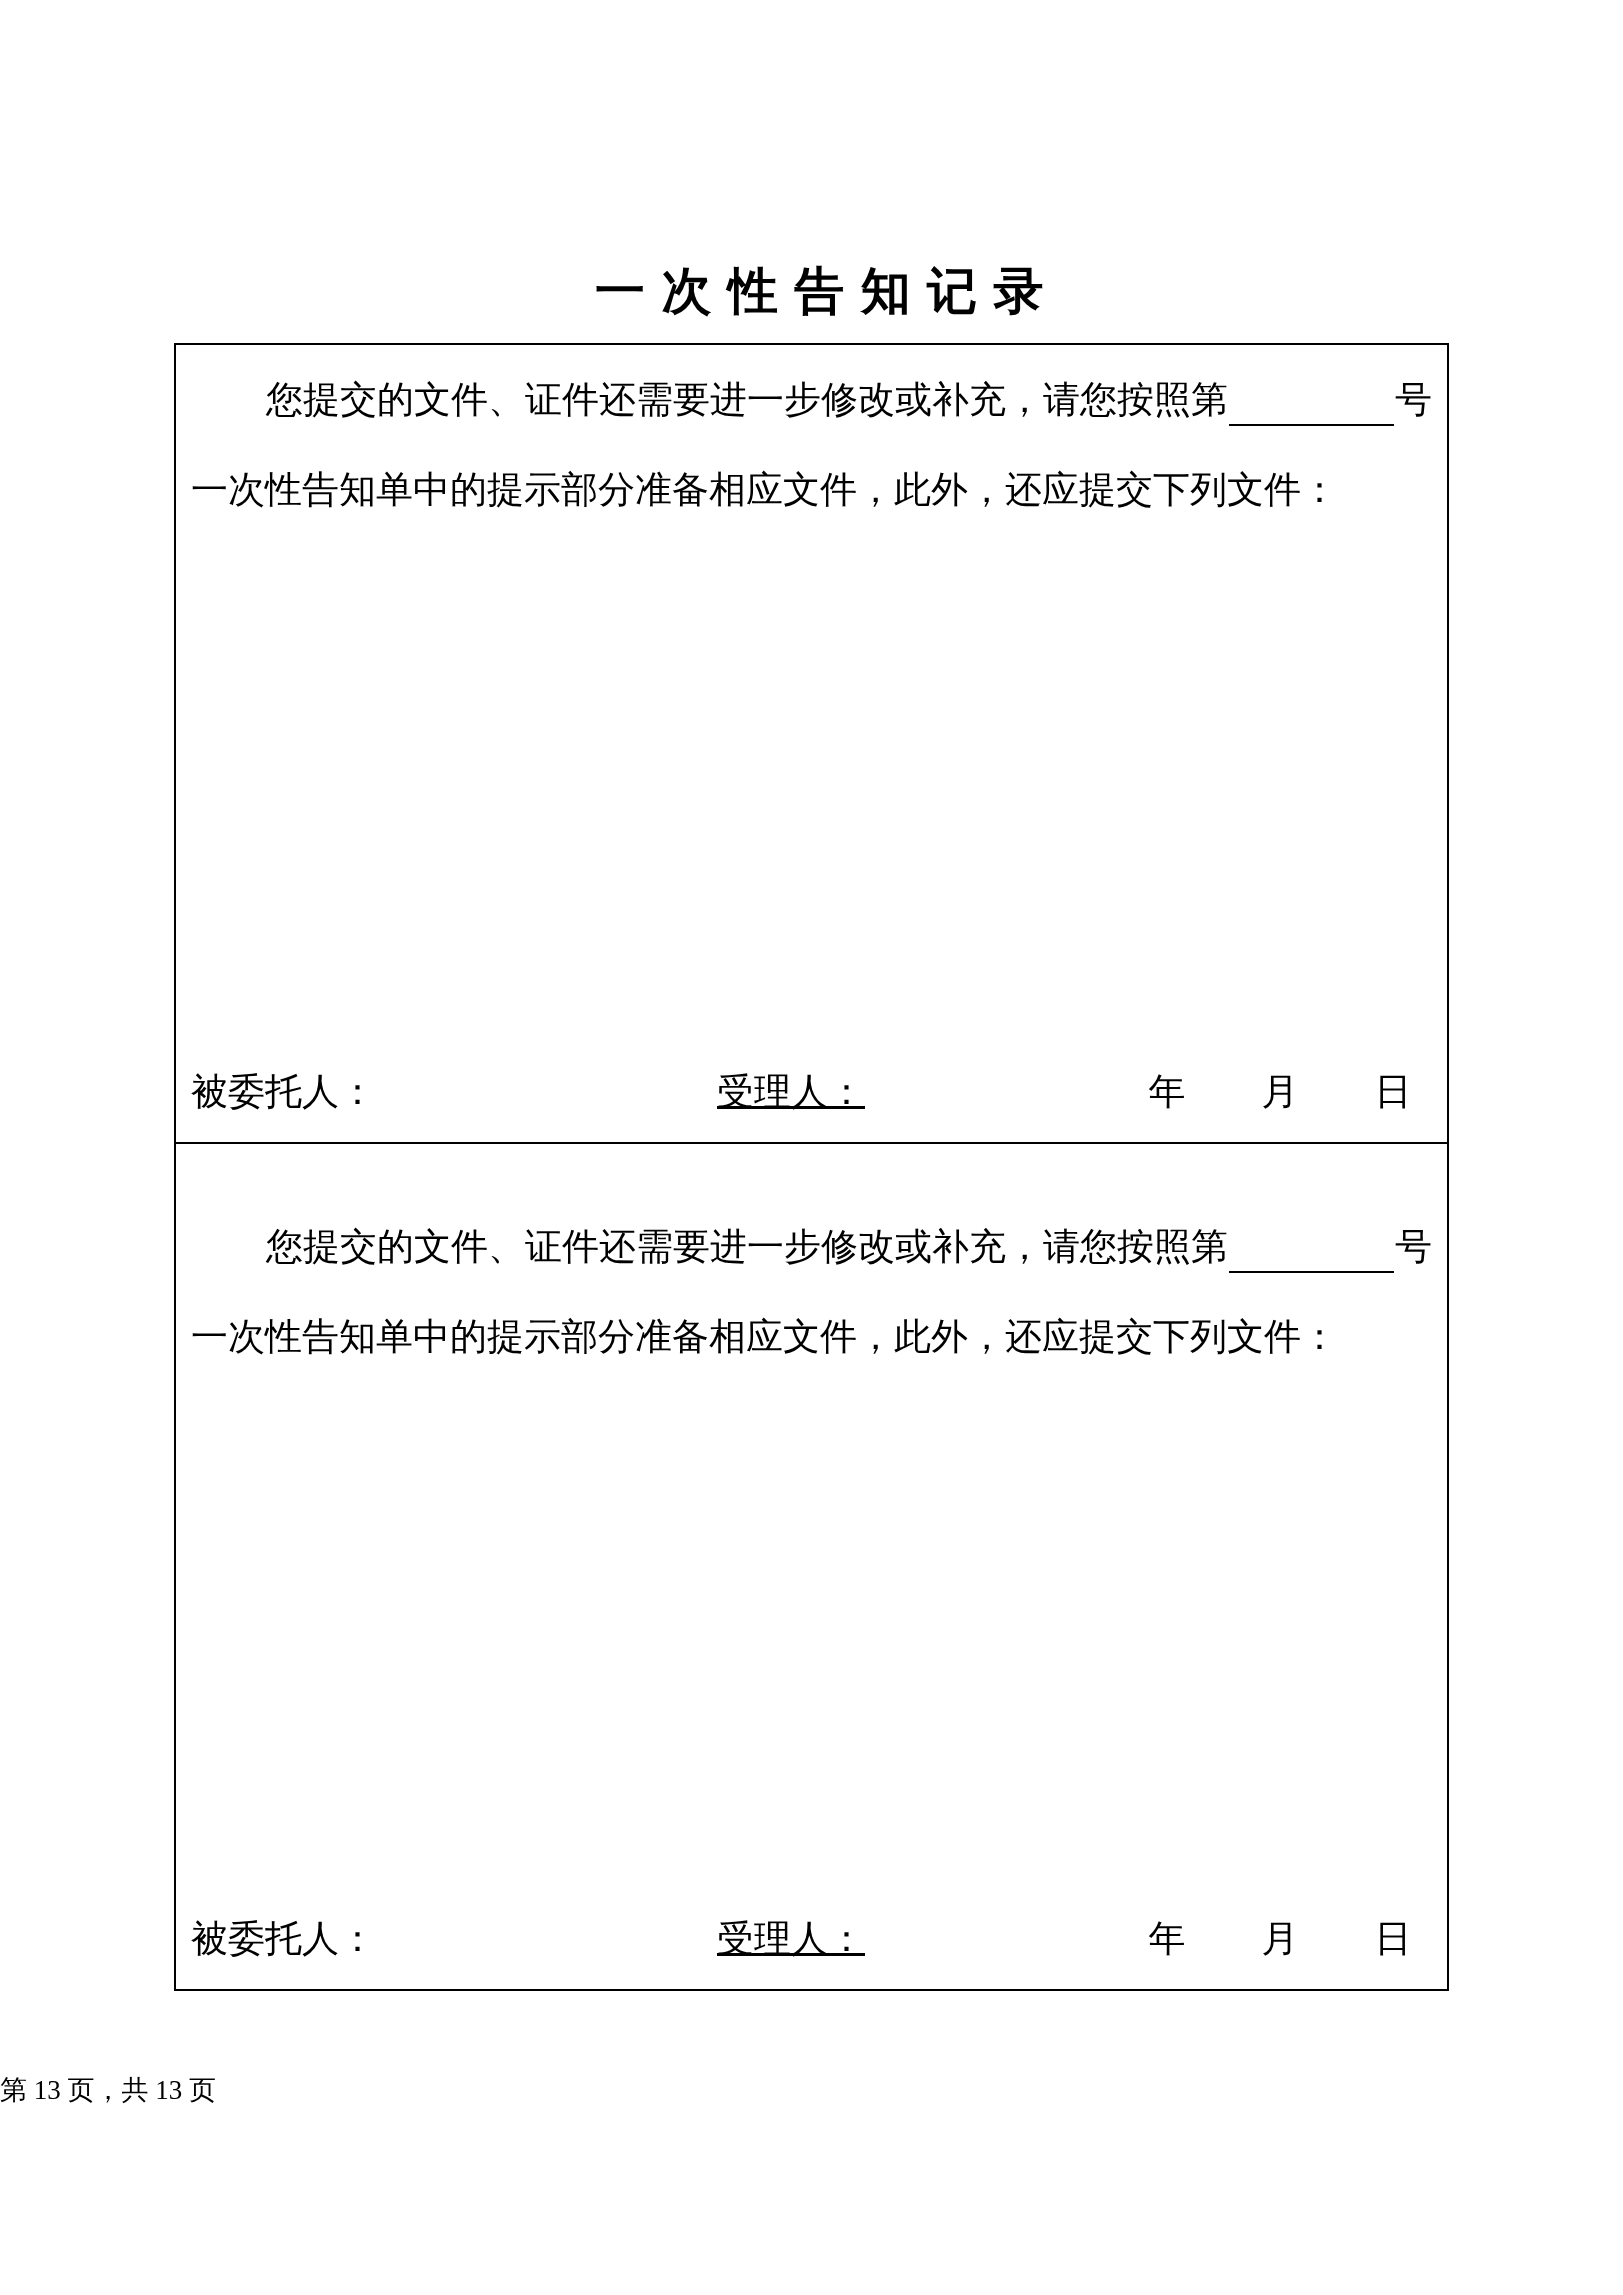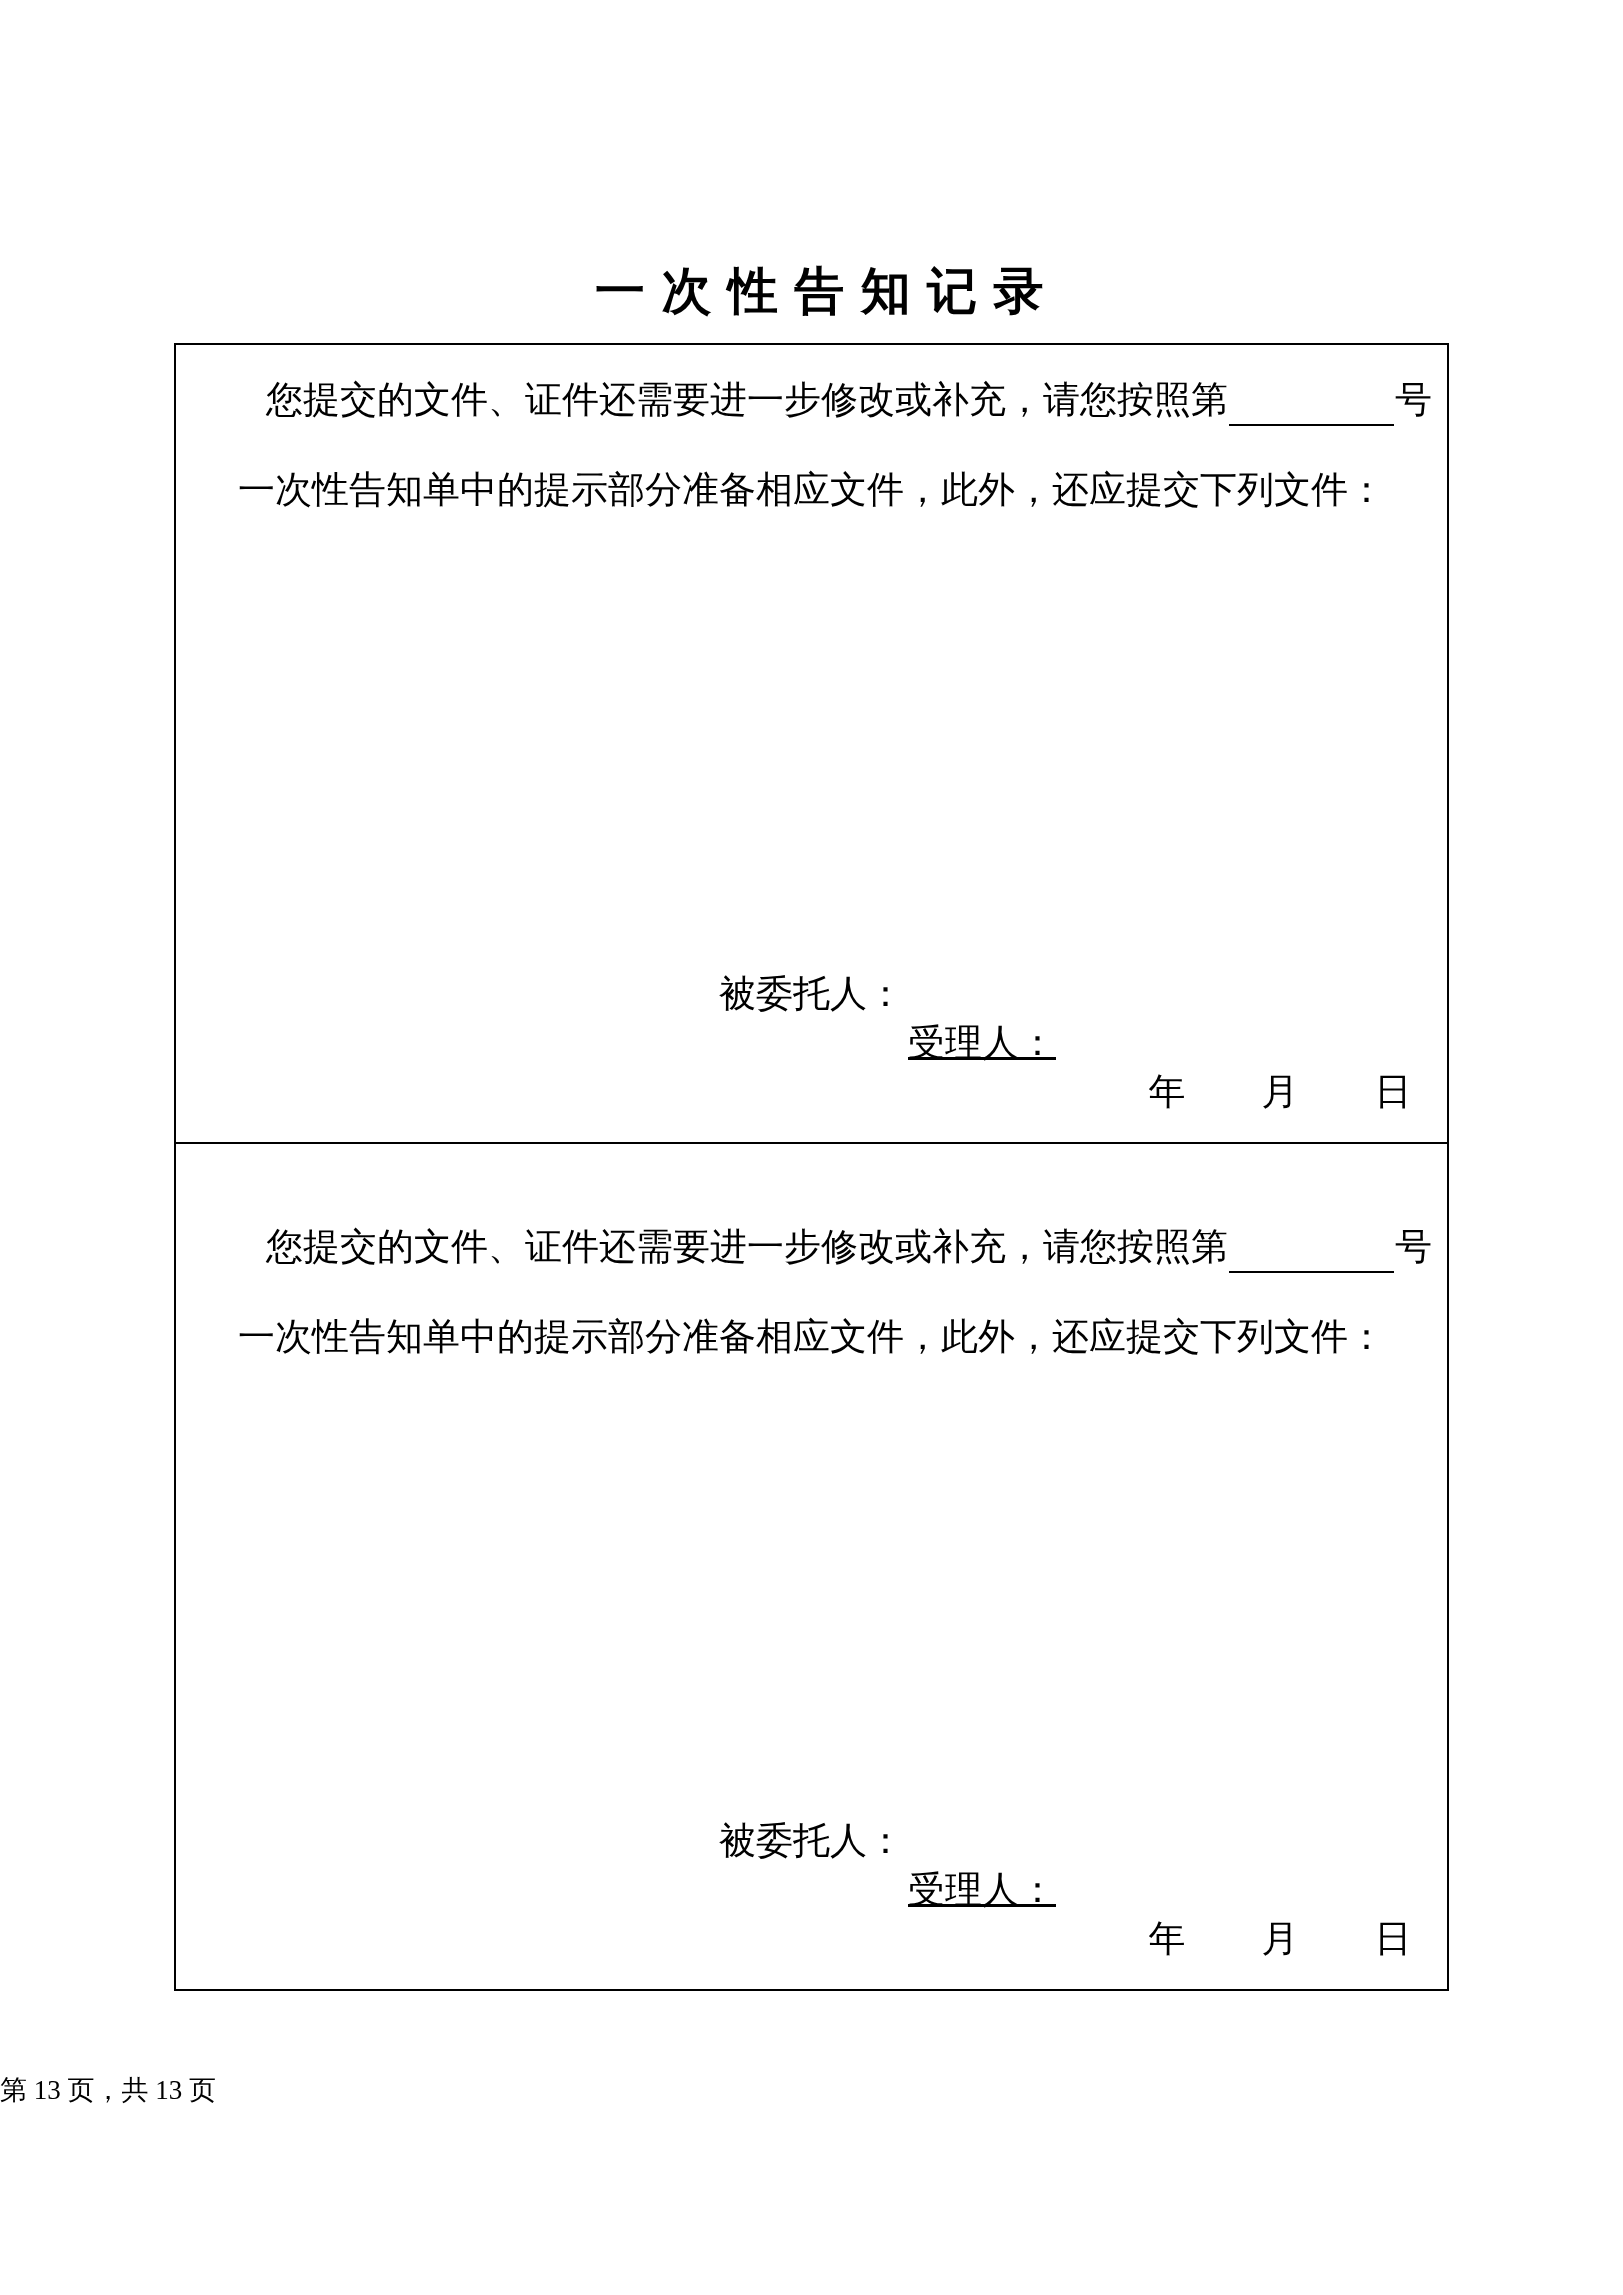--- a/index.html
+++ b/index.html
@@ -39,25 +39,25 @@
     display:flex;align-items:flex-end;
     line-height:90px;white-space:nowrap;
   }
   .para-lead{padding-left:75px;}
   .blank-line{
     flex:1 1 auto;min-width:82px;
     border-bottom:2.7px solid #000000;
     margin:0 1.4px 19px 1.4px;
     height:0;
   }
-  .para-line2{line-height:90px;white-space:nowrap;text-align:center;}
+  .para-line2{line-height:90px;white-space:nowrap;}
   .fill-space{flex:1 1 auto;}
   .sig-row{
     display:flex;align-items:center;
-    line-height:49px;white-space:nowrap;flex-direction:column;
+    line-height:49px;white-space:nowrap;
   }
   .sig-acceptor{margin-left:341px;text-decoration:underline;}
   .sig-date{
     margin-left:auto;margin-right:20.5px;
     display:flex;gap:76px;
   }
   .footer{
     position:absolute;top:2074px;left:0;width:100%;
     text-align:left;
     font-size:27px;line-height:1.2;

